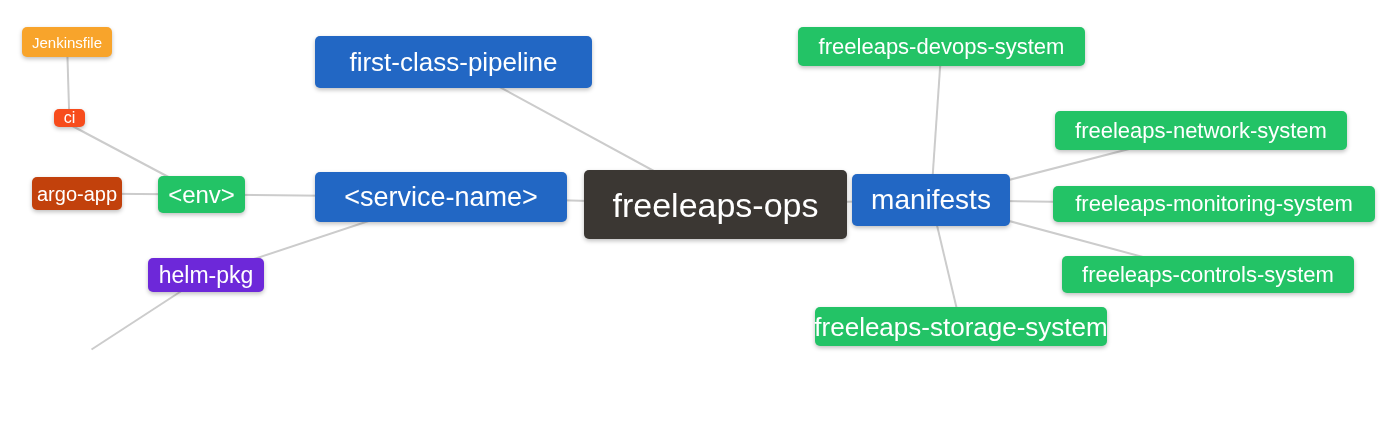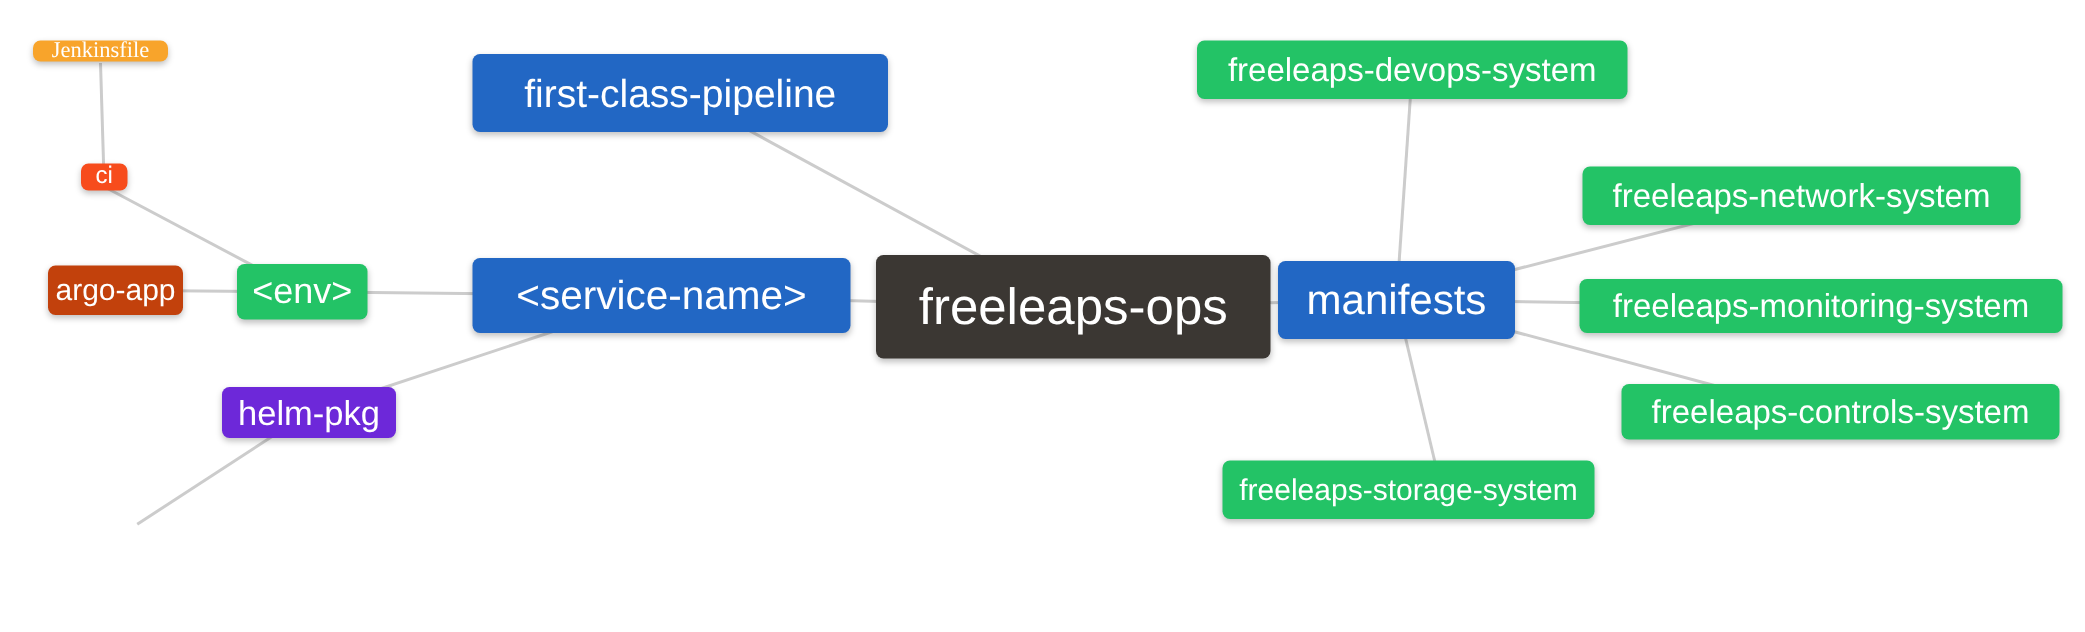--- a/index.html
+++ b/index.html
@@ -49,27 +49,27 @@
       <line x1="91.5" y1="349.5" x2="206" y2="275" stroke="#CCCCCC" stroke-width="2"></line>
       <line x1="453.5" y1="62" x2="715.5" y2="204.5" stroke="#CCCCCC" stroke-width="2"></line>
       <line x1="441" y1="197" x2="715.5" y2="204.5" stroke="#CCCCCC" stroke-width="2"></line>
       <line x1="715.5" y1="204.5" x2="931" y2="200" stroke="#CCCCCC" stroke-width="2"></line>
       <line x1="931" y1="200" x2="941.5" y2="46.5" stroke="#CCCCCC" stroke-width="2"></line>
       <line x1="931" y1="200" x2="1201" y2="130.5" stroke="#CCCCCC" stroke-width="2"></line>
       <line x1="931" y1="200" x2="1214" y2="204" stroke="#CCCCCC" stroke-width="2"></line>
       <line x1="931" y1="200" x2="1208" y2="274.5" stroke="#CCCCCC" stroke-width="2"></line>
       <line x1="931" y1="200" x2="961" y2="326.5" stroke="#CCCCCC" stroke-width="2"></line>
     </svg>
-<div class="node" style="left: 22px; top: 27px; width: 90px; height: 14px; font-size: 15px; background: rgb(248, 164, 43); color: rgb(255, 255, 255); font-family: Liberation Serif, serif;">Jenkinsfile</div>
+<div class="node" style="left: 22px; top: 27px; width: 90px; height: 30px; font-size: 15px; background: rgb(248, 164, 43); color: rgb(255, 255, 255);">Jenkinsfile</div>
     <div class="node" style="left: 54px; top: 109px; width: 31px; height: 18px; font-size: 16px; background: rgb(247, 76, 28); color: rgb(255, 255, 255);">ci</div>
     <div class="node" style="left: 32px; top: 177px; width: 90px; height: 33px; font-size: 20px; background: #c2410c; color: rgb(255, 255, 255);">argo-app</div>
     <div class="node" style="left: 158px; top: 176px; width: 87px; height: 37px; font-size: 24px; background: rgb(35, 195, 102); color: rgb(255, 255, 255);">&lt;env&gt;</div>
     <div class="node" style="left: 148px; top: 258px; width: 116px; height: 34px; font-size: 23px; background: #6d28d9; color: rgb(255, 255, 255);">helm-pkg</div>
     <div class="node" style="left: 315px; top: 36px; width: 277px; height: 52px; font-size: 26px; background: rgb(34, 103, 196); color: rgb(255, 255, 255);">first-class-pipeline</div>
     <div class="node" style="left: 315px; top: 172px; width: 252px; height: 50px; font-size: 27px; background: rgb(34, 103, 196); color: rgb(255, 255, 255);">&lt;service-name&gt;</div>
     <div class="node" style="left: 584px; top: 170px; width: 263px; height: 69px; font-size: 34px; background: rgb(59, 55, 51); color: rgb(255, 255, 255);">freeleaps-ops</div>
     <div class="node" style="left: 852px; top: 174px; width: 158px; height: 52px; font-size: 28px; background: rgb(34, 103, 196); color: rgb(255, 255, 255);">manifests</div>
     <div class="node" style="left: 798px; top: 27px; width: 287px; height: 39px; font-size: 22px; background: rgb(35, 195, 102); color: rgb(255, 255, 255);">freeleaps-devops-system</div>
     <div class="node" style="left: 1055px; top: 111px; width: 292px; height: 39px; font-size: 22px; background: rgb(35, 195, 102); color: rgb(255, 255, 255);">freeleaps-network-system</div>
     <div class="node" style="left: 1053px; top: 186px; width: 322px; height: 36px; font-size: 22px; background: rgb(35, 195, 102); color: rgb(255, 255, 255);">freeleaps-monitoring-system</div>
-    <div class="node" style="left: 1062px; top: 256px; width: 292px; height: 37px; font-size: 22px; background: rgb(35, 195, 102); color: rgb(255, 255, 255); margin-left: 19px;">freeleaps-controls-system</div>
-    <div class="node" style="left: 815px; top: 307px; width: 248px; height: 39px; font-size: 20px; background: rgb(35, 195, 102); color: rgb(255, 255, 255);">freeleaps-storage-system</div>
+    <div class="node" style="left: 1062px; top: 256px; width: 292px; height: 37px; font-size: 22px; background: rgb(35, 195, 102); color: rgb(255, 255, 255);">freeleaps-controls-system</div>
+    <div class="node" style="left: 815px; top: 307px; width: 292px; height: 39px; font-size: 26px; background: rgb(35, 195, 102); color: rgb(255, 255, 255);">freeleaps-storage-system</div>
   </div>
 
 </body></html>

